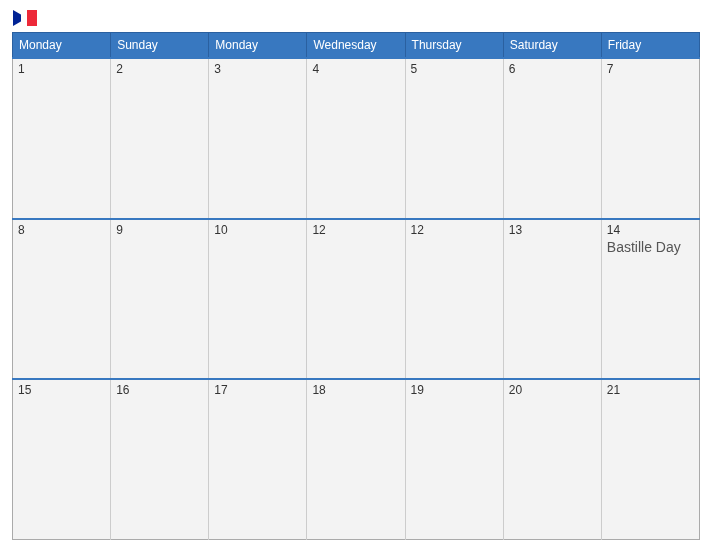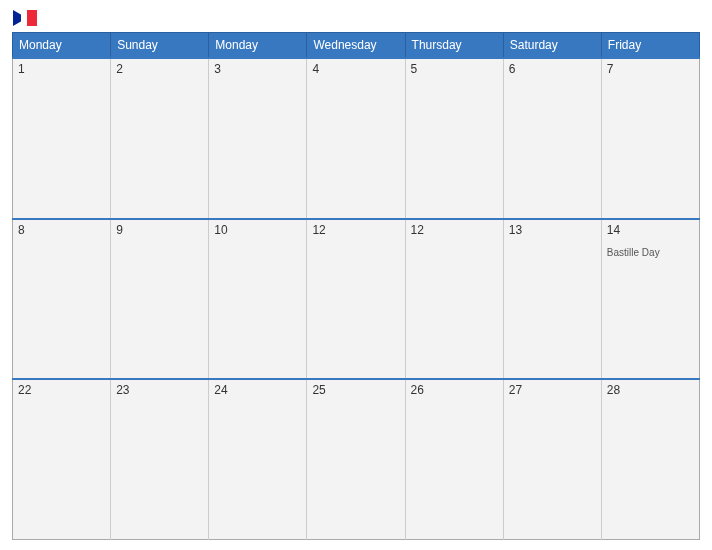--- a/index.html
+++ b/index.html
@@ -84,23 +84,23 @@
     }
     .calendar tbody tr td:last-child {
       border-right: none;
     }
     .day-num {
       font-size: 12px;
       color: #333;
       display: block;
     }
     .event-label {
-      font-size: 10px;
+      font-size: 14px;
       color: #555;
-      margin-top: 10px;
+      margin-top: 2px;
       display: block;
     }
     .logo-icon {
       display: inline-flex;
       flex-direction: column;
       align-items: center;
       margin-right: 1px;
     }
     .flag-svg {
       width: 24px;
@@ -183,36 +183,36 @@
           <td>
             <span class="day-num">13</span>
           </td>
           <td>
             <span class="day-num">14</span>
             <span class="event-label">Bastille Day</span>
           </td>
         </tr>
         <tr>
           <td>
-            <span class="day-num">22</span>
-          </td>
-          <td>
-            <span class="day-num">23</span>
-          </td>
-          <td>
-            <span class="day-num">24</span>
-          </td>
-          <td>
-            <span class="day-num">25</span>
-          </td>
-          <td>
-            <span class="day-num">26</span>
-          </td>
-          <td>
-            <span class="day-num">27</span>
-          </td>
-          <td>
-            <span class="day-num">28</span>
+            <span class="day-num">15</span>
+          </td>
+          <td>
+            <span class="day-num">16</span>
+          </td>
+          <td>
+            <span class="day-num">17</span>
+          </td>
+          <td>
+            <span class="day-num">18</span>
+          </td>
+          <td>
+            <span class="day-num">19</span>
+          </td>
+          <td>
+            <span class="day-num">20</span>
+          </td>
+          <td>
+            <span class="day-num">21</span>
           </td>
         </tr>
       </tbody>
   </table>
 </div>
 
 </body></html>

